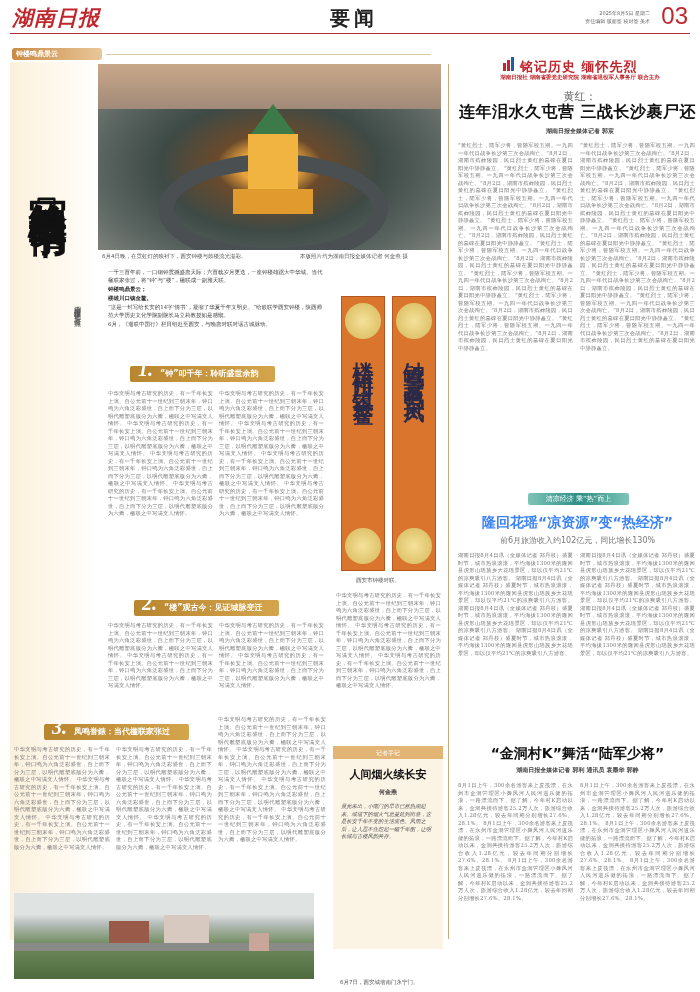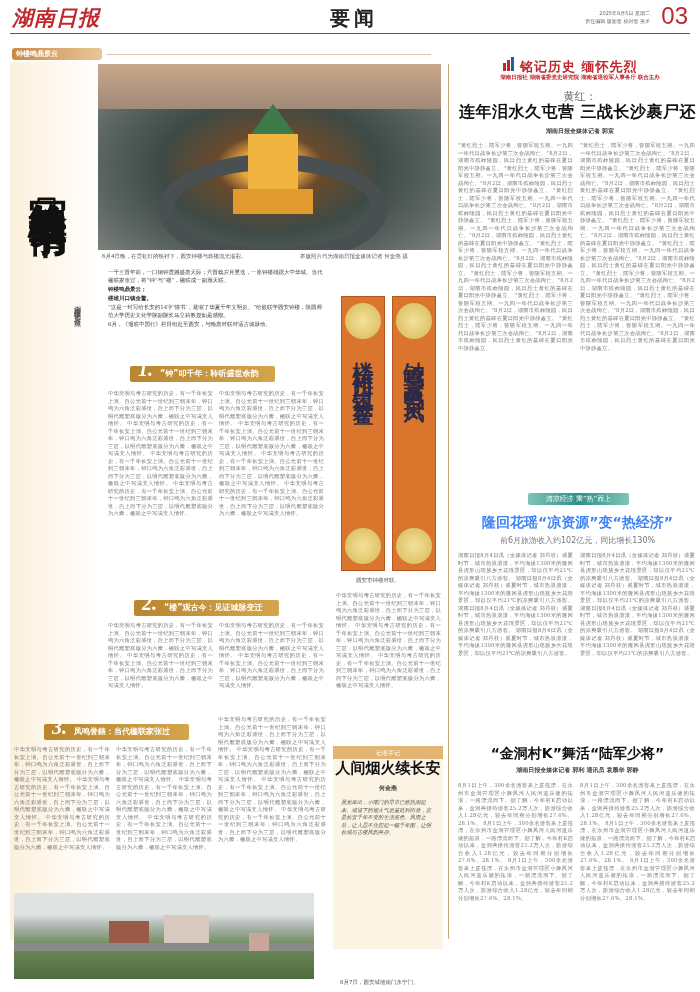--- a/index.html
+++ b/index.html
@@ -57,21 +57,21 @@
 
   .teal-band { position: absolute; left: 528px; top: 493px; width: 101px; height: 12px; background: linear-gradient(90deg, #7fc4b8, #2e8f86, #7fc4b8); border-radius: 2px; font-size: 7px; color: #fff; text-align: center; line-height: 12px; font-family: "DejaVu Sans", sans-serif; }
   .r-headline-2 { position: absolute; left: 455px; top: 514px; width: 245px; text-align: center; font-size: 14px; font-weight: bold; color: #3b82f6; font-family: "DejaVu Sans", sans-serif; }
   .r-deck-2 { position: absolute; left: 455px; top: 535px; width: 245px; text-align: center; font-size: 8px; color: #777; font-family: "DejaVu Sans", sans-serif; }
 
   .r-headline-3 { position: absolute; left: 455px; top: 745px; width: 245px; text-align: center; font-size: 14px; font-weight: bold; color: #111; font-family: "DejaVu Sans", sans-serif; }
   .r-byline-3 { position: absolute; left: 455px; top: 766px; width: 245px; text-align: center; font-size: 6px; color: #444; font-family: "DejaVu Sans", sans-serif; font-weight: bold; }
 
   .notebook { position: absolute; left: 333px; top: 746px; width: 110px; height: 203px; background: #fbf3e4; }
   .notebook-tag { height: 13px; background: #e3b574; color: #fff; font-size: 6px; text-align: center; line-height: 13px; font-family: "DejaVu Sans", sans-serif; }
-  .notebook-title { text-align: center; font-size: 15px; font-weight: bold; color: #111; }
+  .notebook-title { text-align: center; font-size: 11px; font-weight: bold; color: #111; margin-top: 8px; }
   .notebook-author { text-align: center; font-size: 6px; color: #444; margin-top: 6px; font-family: "DejaVu Sans", sans-serif; font-weight: bold; }
   .notebook-body { margin: 6px 8px 0; font-size: 5.3px; line-height: 7.6px; color: #555; font-style: italic; }
   .bottom-photo { position: absolute; left: 14px; top: 893px; width: 300px; height: 86px; overflow: hidden; background: linear-gradient(#dfe4e2 0 25%, #b8bfbd 35%, #6f8b5c 60%, #4e6b3e 100%); }
   .bp-bld { position: absolute; background: #a88476; }
   .bp-wall { position: absolute; background: #8a8a86; }
   .bottom-caption { position: absolute; left: 340px; top: 979px; font-size: 5.5px; color: #555; font-family: "DejaVu Sans", sans-serif; }
 </style>
 </head>
 <body>
 

